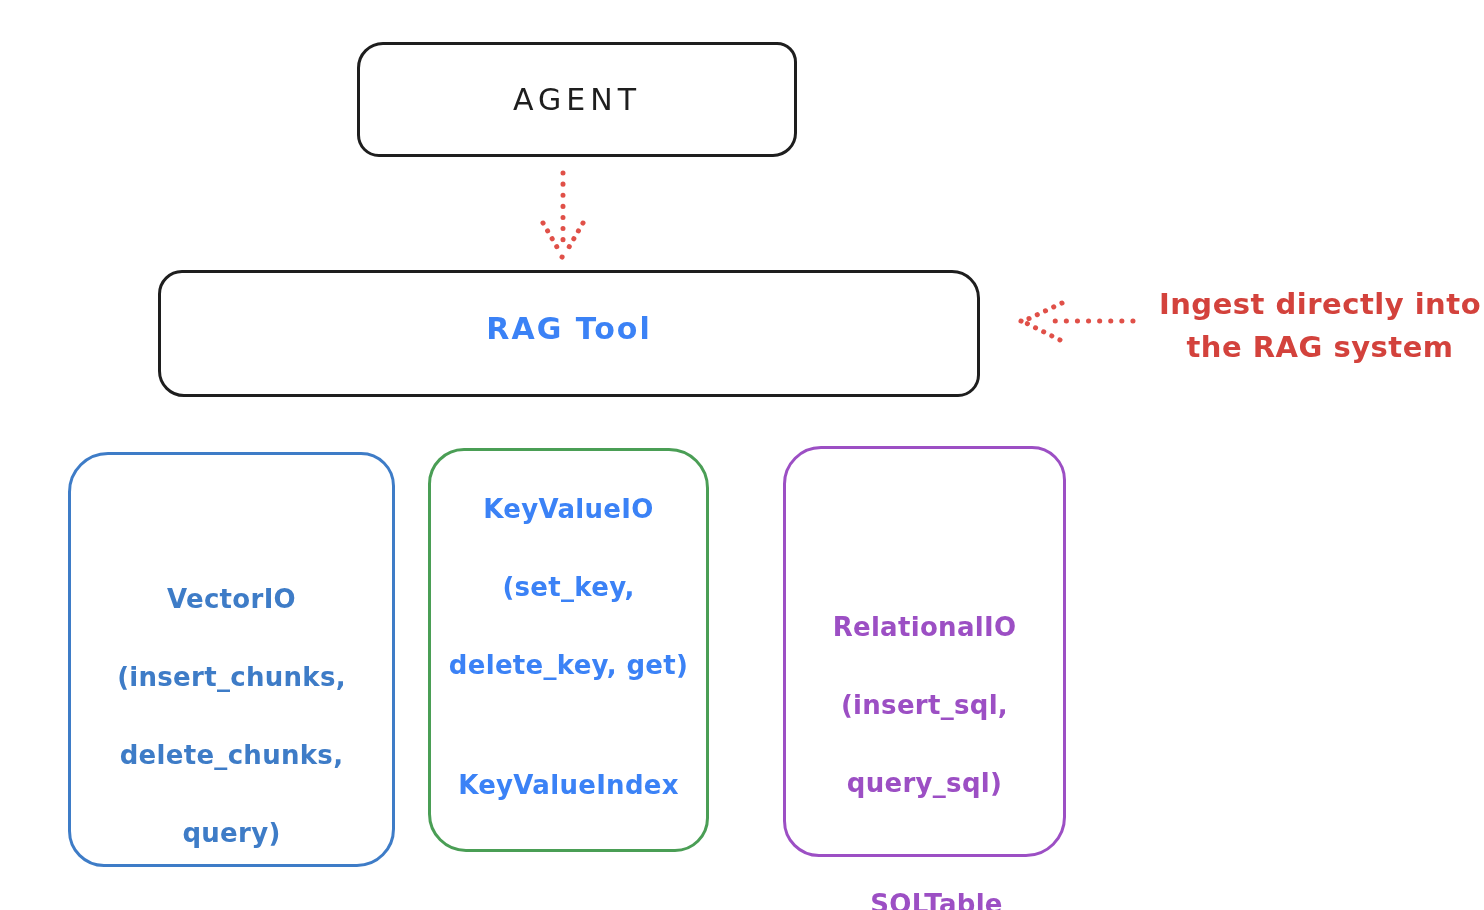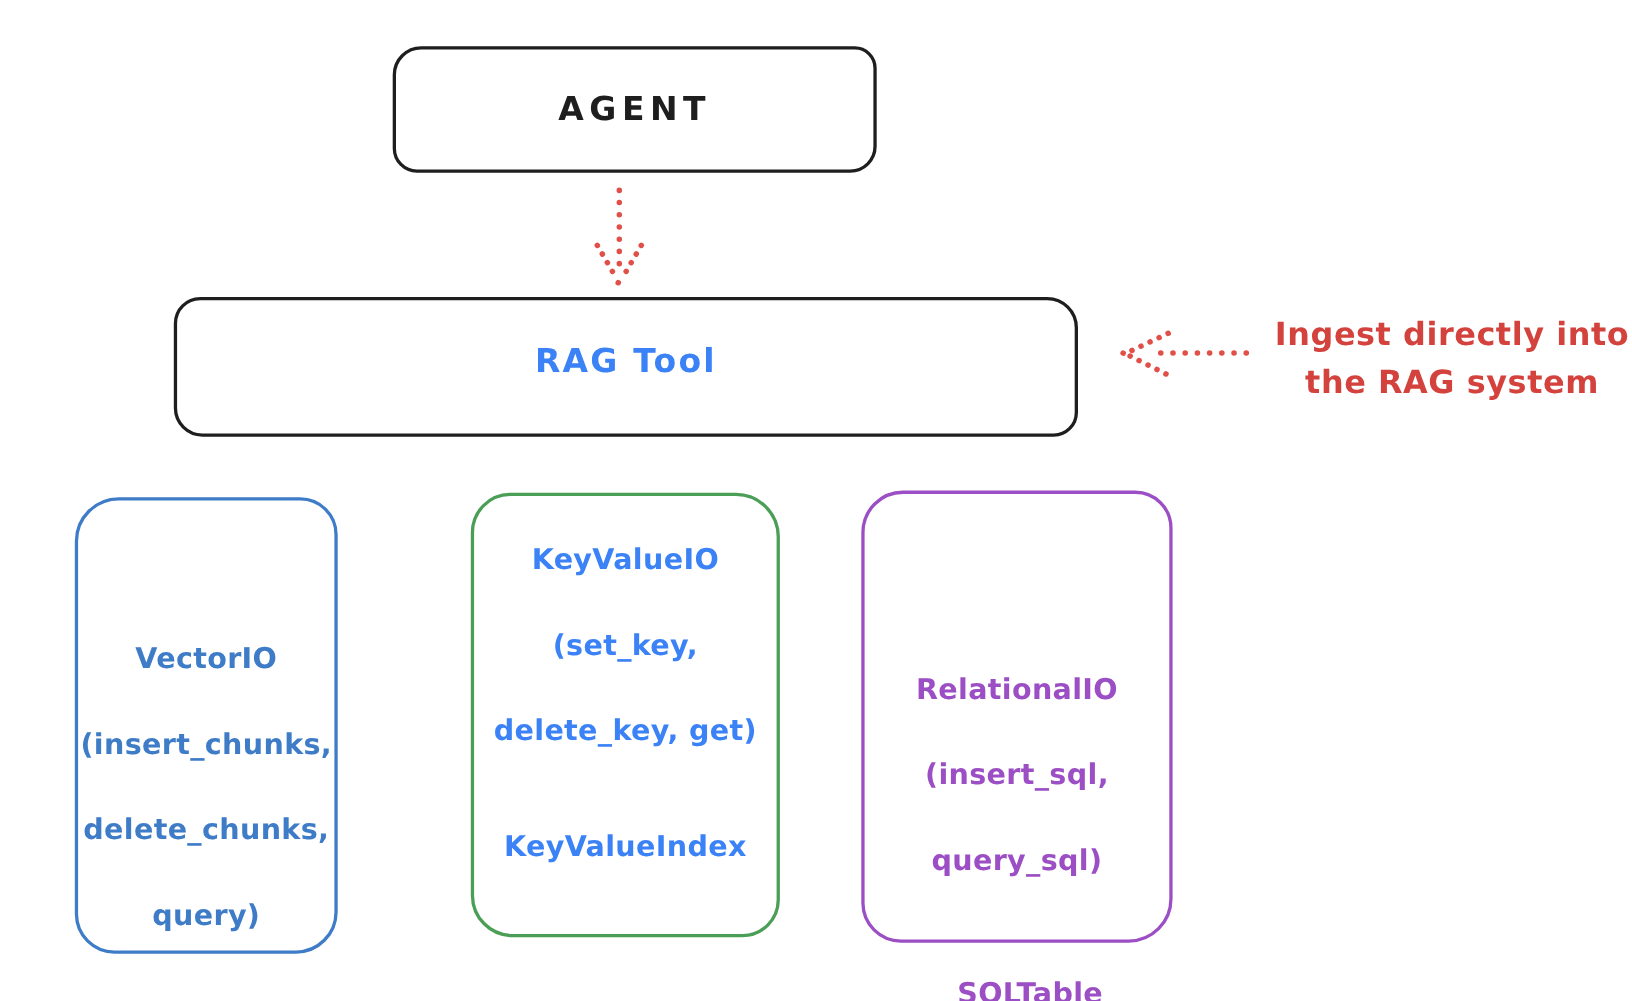--- a/index.html
+++ b/index.html
@@ -25,21 +25,21 @@
     justify-content: center;
     box-sizing: border-box;
   }
   #agent-box {
     left: 357px; top: 42px;
     width: 440px; height: 115px;
     border-radius: 26px 20px 24px 22px;
   }
   #agent-box .box-label {
     font-size: 30px;
-    font-weight: 700;
+    font-weight: 400;
     letter-spacing: 5px;
     color: #1e1e1e;
   }
   #rag-tool-box {
     left: 158px; top: 270px;
     width: 822px; height: 127px;
     border-radius: 24px 28px 22px 26px;
   }
   #rag-tool-box .box-label {
     font-size: 30px;
@@ -91,34 +91,34 @@
     align-items: center;
     text-align: center;
     font-weight: 700;
     font-size: 26px;
     line-height: 39px;
     letter-spacing: 0.3px;
   }
   .io-card .title-lines { white-space: pre-line; }
   #card-vectorio {
     left: 68px; top: 452px;
-    width: 239px; height: 415px;
+    width: 327px; height: 415px;
     border: 3.5px solid #3e7cc7;
     border-radius: 40px 34px 38px 36px;
     color: #3e7cc7;
     padding-top: 86px;
   }
   #card-keyvalueio {
     left: 428px; top: 448px;
     width: 281px; height: 404px;
     border: 3.5px solid #4a9e55;
     border-radius: 36px 40px 34px 38px;
     color: #3b82f6;
   }
-  #card-keyvalueio .index-label { margin-top: 27px; }
+  #card-keyvalueio .index-label { margin-top: 42px; }
   #card-relationalio {
     left: 783px; top: 446px;
     width: 283px; height: 411px;
     border: 3.5px solid #9c4fc4;
     border-radius: 38px 34px 40px 36px;
     color: #9c4fc4;
     padding-top: 120px;
   }
   #card-relationalio .index-label { margin-top: 43px; margin-left: 24px; }
 </style>

